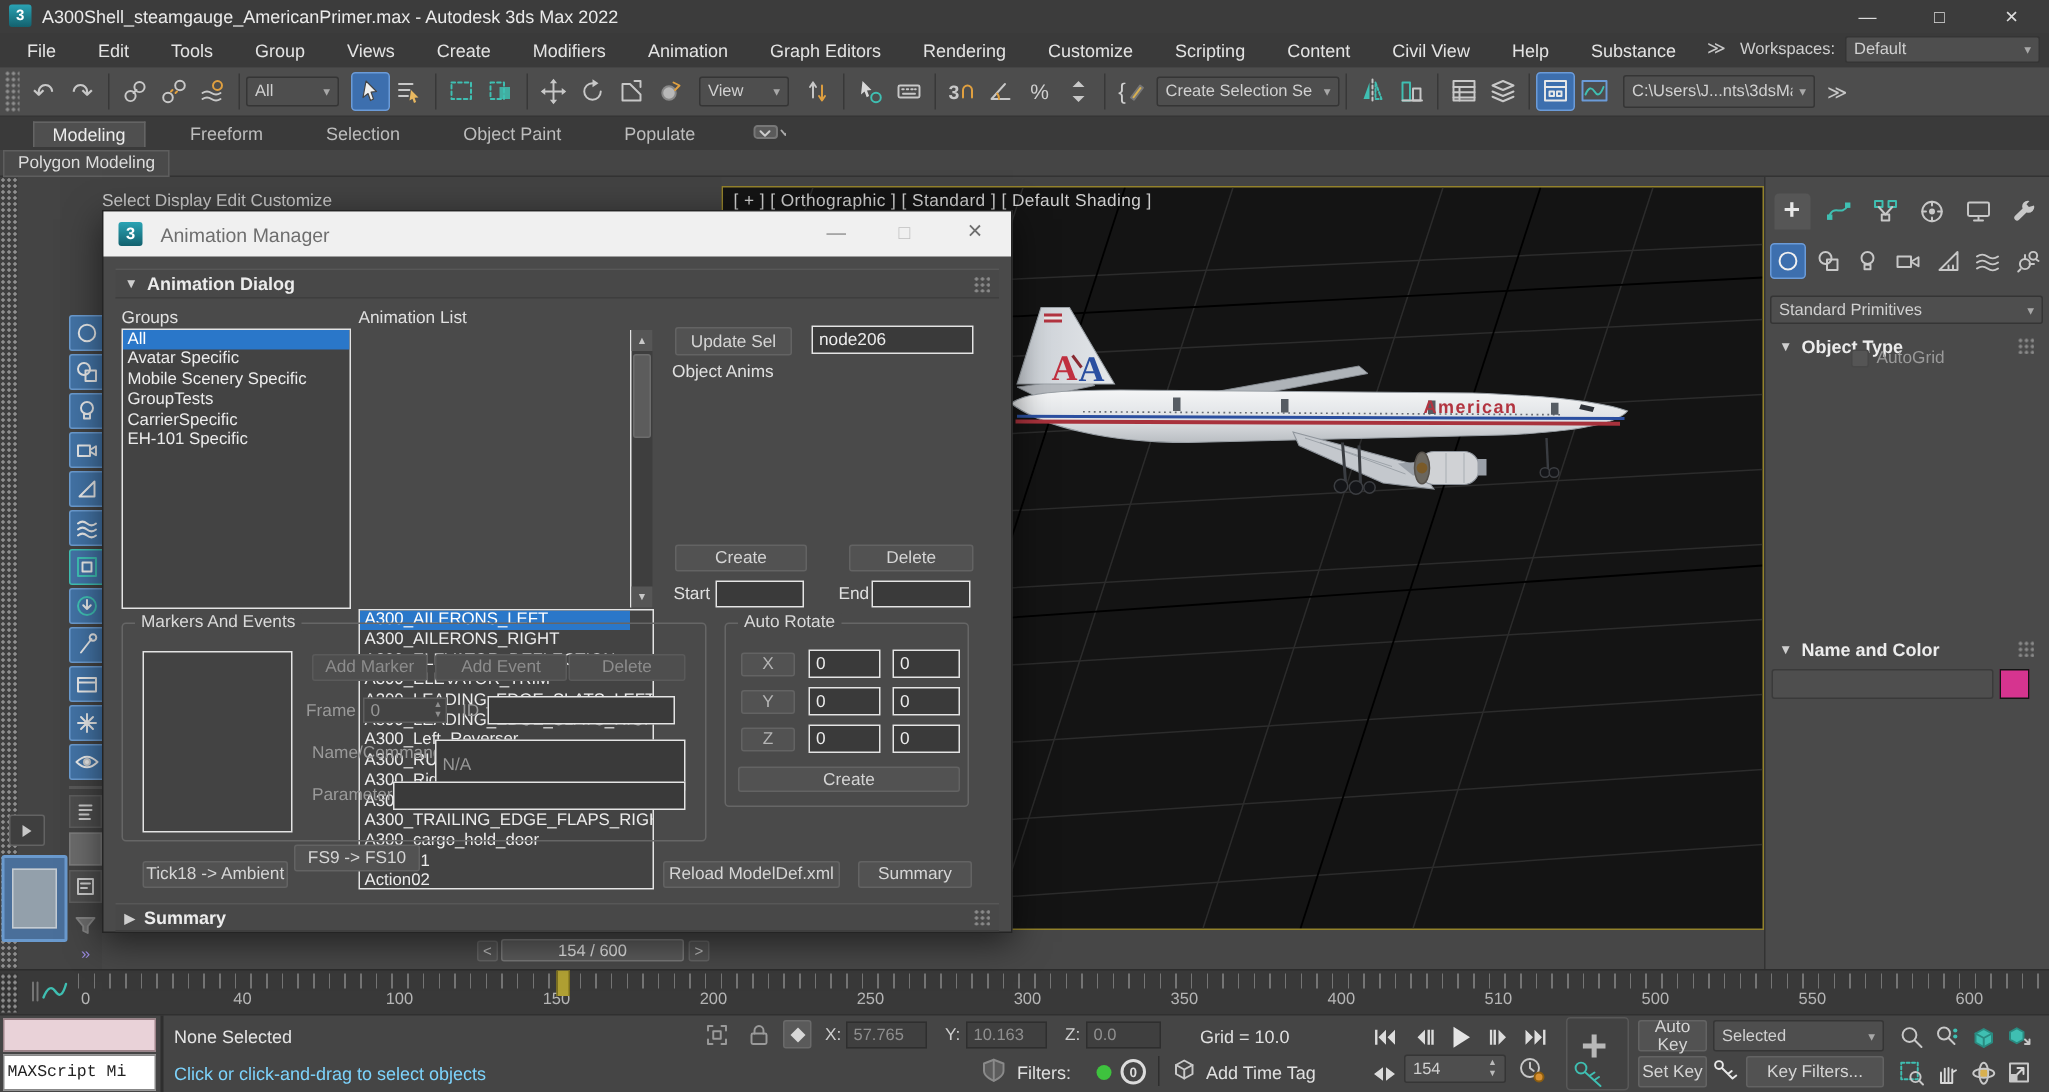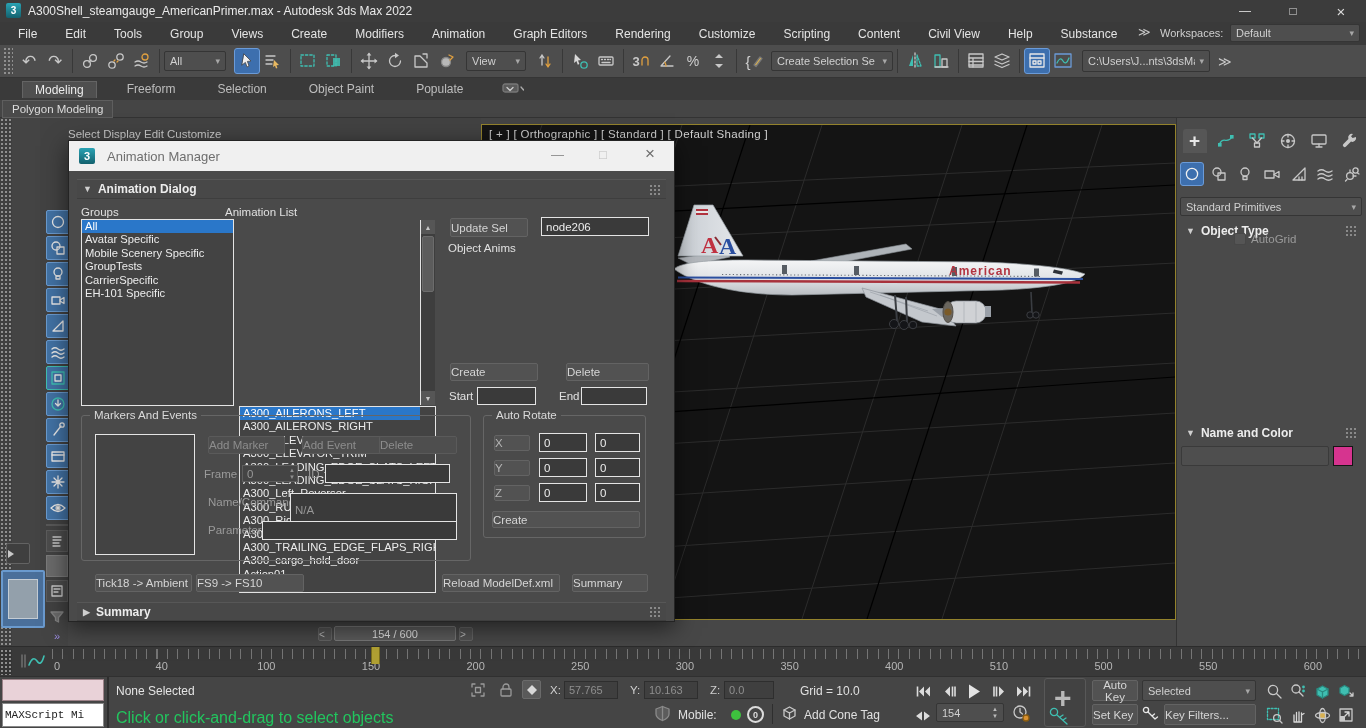--- a/index.html
+++ b/index.html
@@ -1,19 +1,19 @@
 <!DOCTYPE html>
 <html><head>
 <meta charset="utf-8">
 <style>
 *{box-sizing:border-box;margin:0;padding:0}
 html,body{width:1366px;height:728px;overflow:hidden;background:#454545;font-family:"Liberation Sans",sans-serif;font-size:12px;color:#d8d8d8}
 .abs{position:absolute}
 .flex{display:flex;align-items:center}
-.btn{background:#525252;border:1px solid #636363;border-radius:2px;color:#d5d5d5;text-align:center;font-size:11.5px;display:flex;align-items:center;justify-content:flex-start;cursor:default}
+.btn{background:#525252;border:1px solid #636363;border-radius:2px;color:#d5d5d5;text-align:center;font-size:11.5px;display:flex;align-items:center;justify-content:center;cursor:default}
 .btn.dis{color:#8d8d8d;background:#4e4e4e;border-color:#5a5a5a}
 .field{background:#3a3a3a;border:1px solid #e4e4e4;color:#ececec;font-size:11.5px;padding:0 4px;display:flex;align-items:center}
 .field.dis{border-color:#5e5e5e;color:#979797;background:#444}
 .list{background:#434343;border:1px solid #e4e4e4;overflow:hidden;position:relative}
 .li{height:13.4px;line-height:13.5px;padding:0 3px;font-size:11.2px;color:#ececec;white-space:nowrap}
 .li.sel{background:#2a77c9;color:#fff}
 .ddbox{background:#4e4e4e;border:1px solid #353535;border-radius:2px;color:#d0d0d0;font-size:11px;display:flex;align-items:center;padding:0 5px}
 .dd::after{content:"▾";color:#a8a8a8;font-size:9px;margin-left:auto;padding-left:4px}
 .grip{background-image:radial-gradient(circle,#8f8f8f 1px,transparent 1.2px);background-size:4px 4px}
 .sep{width:1px;height:24px;background:#383838;margin:0 4px;flex:none}
@@ -499,21 +499,21 @@
   <div class="abs list" style="left:12px;top:78px;width:153px;height:187px">
 
   <div class="li sel">All</div>
       <div class="li">Avatar Specific</div>
       <div class="li">Mobile Scenery Specific</div>
       <div class="li">GroupTests</div>
       <div class="li">CarrierSpecific</div>
       <div class="li">EH-101 Specific</div>
     </div>
 
-  <span class="abs lbl" style="left:156px;top:65px">Animation List</span>
+  <span class="abs lbl" style="left:170px;top:65px">Animation List</span>
   <div class="abs list" style="left:170px;top:78px;width:197px;height:187px;padding-right:15px">
 
   <div class="li sel">A300_AILERONS_LEFT</div>
       <div class="li">A300_AILERONS_RIGHT</div>
       <div class="li">A300_ELEVATOR_DEFLECTION</div>
       <div class="li">A300_ELEVATOR_TRIM</div>
       <div class="li">A300_LEADING_EDGE_SLATS_LEFT</div>
       <div class="li">A300_LEADING_EDGE_SLATS_RIGHT</div>
       <div class="li">A300_Left_Reverser</div>
       <div class="li">A300_RUDDER_DEFLECTION</div>
@@ -547,21 +547,21 @@
   <div class="abs field" style="left:408px;top:246px;width:59px;height:18px"></div>
   <span class="abs lbl" style="left:490px;top:249px">End</span>
   <div class="abs field" style="left:512px;top:246px;width:66px;height:18px"></div>
 
   <div class="gbox" style="left:12px;top:274px;width:390px;height:146px">
     <span class="legend">Markers And Events</span>
     <div class="abs list" style="left:13px;top:18px;width:100px;height:121px"></div>
     <div class="abs btn dis" style="left:126px;top:20px;width:77px;height:18px">
         <span>Add Marker</span>
       </div>
-    <div class="abs btn dis" style="left:220px;top:20px;width:88px;height:18px">
+    <div class="abs btn dis" style="left:208px;top:20px;width:88px;height:18px">
         <span>Add Event</span>
       </div>
     <div class="abs btn dis" style="left:297px;top:20px;width:78px;height:18px">
         <span>Delete</span>
       </div>
     <span class="abs dlbl" style="left:122px;top:52px">Frame</span>
     <div class="abs field dis" style="left:160px;top:49px;width:56px;height:17px">
         <span>0</span>
       <span class="abs" style="right:2px;top:1px;font-size:6px;color:#8f8f8f;line-height:7px">▲<br>▼</span>
     </div>
@@ -605,21 +605,21 @@
         <span>0</span>
       </div>
     <div class="abs btn" style="left:8px;top:95px;width:148px;height:17px">
         <span>Create</span>
       </div>
   </div>
 
   <div class="abs btn" style="left:26px;top:433px;width:97px;height:18px">
       <span>Tick18 -&gt; Ambient</span>
     </div>
-  <div class="abs btn" style="left:127px;top:433px;width:108px;height:18px">
+  <div class="abs btn" style="left:127px;top:422px;width:84px;height:18px">
       <span>FS9 -&gt; FS10</span>
     </div>
   <div class="abs btn" style="left:373px;top:433px;width:118px;height:18px">
       <span>Reload ModelDef.xml</span>
     </div>
   <div class="abs btn" style="left:503px;top:433px;width:76px;height:18px">
       <span>Summary</span>
     </div>
 
   <div class="rollout" style="left:8px;top:461px;width:589px;height:19px">
@@ -759,21 +759,21 @@
     </div>
   <div class="abs" style="left:371px;top:0;width:9px;height:17px;background:#b0a033;border-left:1px solid #7a6e1e;border-right:1px solid #7a6e1e"></div>
 </div>
 
 <div class="abs" style="left:0;top:676px;width:1366px;height:52px;background:#454545;border-top:1px solid #303030;z-index:5">
 
   <div class="abs" style="left:2px;top:2px;width:102px;height:22px;background:#e9d2d8;border:1px solid #9c8288"></div>
   <div class="abs" style="left:2px;top:26px;width:102px;height:24px;background:#fff;border:1px solid #888;color:#222;font-family:'Liberation Mono',monospace;font-size:11px;line-height:22px;padding-left:2px;overflow:hidden;white-space:nowrap">MAXScript Mi</div>
   <div class="abs" style="left:107px;top:0;width:2px;height:52px;background:#2e2e2e"></div>
   <span class="abs" style="left:116px;top:7px;font-size:12px;color:#e4e4e4">None Selected</span>
-  <span class="abs" style="left:116px;top:32px;font-size:16px;color:#22c55e">Click or click-and-drag to select objects</span>
+  <span class="abs" style="left:116px;top:32px;font-size:12px;color:#7dd3fc">Click or click-and-drag to select objects</span>
 
   <span class="abs ic" style="left:470px;top:5px"><svg width="16" height="16">
         <path d="M2,5 V2 H5 M11,2 h3 v3 M14,11 v3 h-3 M5,14 H2 v-3" stroke="#9a9a9a"></path>
         <rect x="5.5" y="5.5" width="5" height="5" stroke="#9a9a9a"></rect>
       </svg></span>
   <span class="abs ic" style="left:498px;top:5px"><svg width="16" height="16">
         <rect x="3" y="7" width="10" height="7" rx="1" stroke="#9a9a9a"></rect>
         <path d="M5,7 V5 a3,3 0 0 1 6,0 V7" stroke="#9a9a9a"></path>
       </svg></span>
   <span class="abs flex" style="left:522px;top:3px;width:19px;height:19px;background:#5a5a5a;border:1px solid #6a6a6a;border-radius:2px;justify-content:center">
@@ -793,29 +793,29 @@
   <span class="abs lbl" style="left:710px;top:7px;color:#cfcfcf">Z:</span>
   <div class="abs sbox" style="left:724px;top:4px;width:50px;height:18px">
       <span>0.0</span>
     </div>
   <span class="abs" style="left:800px;top:7px;font-size:12px;color:#e0e0e0">Grid = 10.0</span>
 
   <span class="abs ic" style="left:654px;top:28px"><svg width="17" height="17">
         <path d="M8.5,1.5 L15,4 V9 C15,13 8.5,15.5 8.5,15.5 C8.5,15.5 2,13 2,9 V4 Z" fill="#5c5c5c" stroke="#8a8a8a"></path>
         <path d="M8.5,1.5 V15.5" stroke="#8a8a8a"></path>
       </svg></span>
-  <span class="abs" style="left:678px;top:31px;font-size:12px;color:#e0e0e0">Mobile:</span>
+  <span class="abs" style="left:678px;top:31px;font-size:12px;color:#e0e0e0">Filters:</span>
   <span class="abs" style="left:731px;top:33px;width:10px;height:10px;border-radius:50%;background:#3ec23e"></span>
   <span class="abs flex" style="left:747px;top:29px;width:17px;height:17px;border:2px solid #dcdcdc;border-radius:50%;justify-content:center;font-size:9px;font-weight:bold;color:#dcdcdc">0</span>
   <span class="abs" style="left:772px;top:27px;width:1px;height:20px;background:#2e2e2e"></span>
   <span class="abs ic" style="left:782px;top:29px"><svg width="15" height="15">
         <path d="M7.5,1 L13,4 V10 L7.5,13 L2,10 V4 Z"></path>
         <path d="M2,4 L7.5,7 L13,4 M7.5,7 V13"></path>
       </svg></span>
-  <span class="abs" style="left:804px;top:31px;font-size:12px;color:#e0e0e0">Add Cone Tag</span>
+  <span class="abs" style="left:804px;top:31px;font-size:12px;color:#e0e0e0">Add Time Tag</span>
 
   <span class="abs pbtn" style="left:912px;top:3px">
       <svg width="15" height="11">
         <path d="M1.5,0.5 V10.5" stroke="#dcdcdc" stroke-width="1.6"></path>
         <path d="M8,0.5 L3,5.5 L8,10.5 Z M14,0.5 L9,5.5 L14,10.5 Z" class="fil" style="fill:#dcdcdc"></path>
       </svg>
     </span>
   <span class="abs pbtn" style="left:938px;top:3px">
       <svg width="13" height="11">
         <path d="M7,0.5 L2,5.5 L7,10.5 Z" class="fil" style="fill:#dcdcdc"></path>

